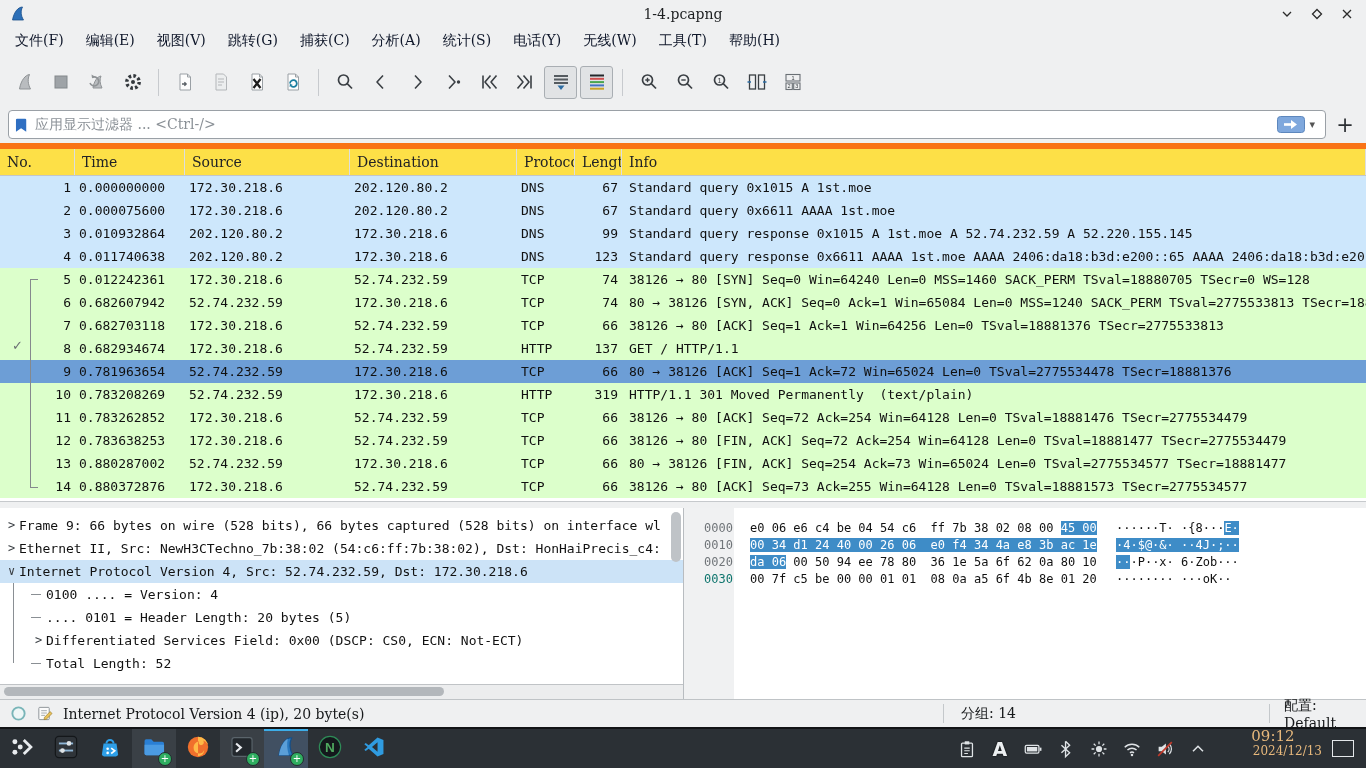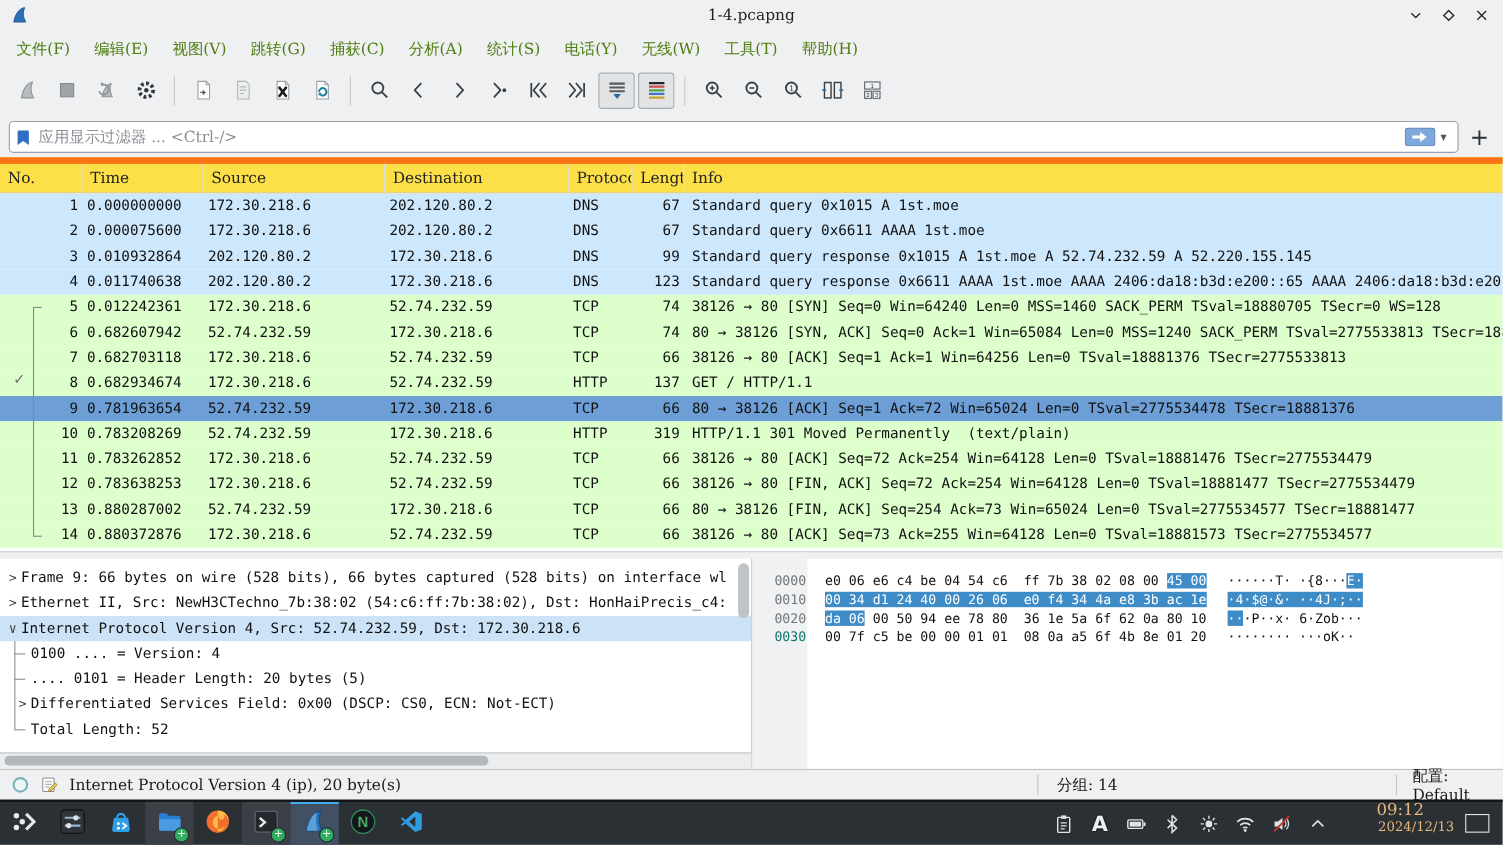--- a/index.html
+++ b/index.html
@@ -6,21 +6,21 @@
     background:#eff0f1;font-family:"DejaVu Serif","Liberation Serif",serif;}
   .mono{font-family:"DejaVu Sans Mono","Liberation Mono",monospace;}
   .window{position:absolute;top:0;left:0;width:1366px;height:727px;display:flex;flex-direction:column;background:var(--chrome-bg,#eff0f1);}
   
   .titlebar{height:28px;flex:0 0 28px;position:relative;display:flex;align-items:center;}
   .app-icon{margin-left:8px;display:flex;align-items:center;}
   .title{position:absolute;left:0;right:0;text-align:center;font-size:14px;color:#1d1f21;}
   .winctrls{margin-left:auto;display:flex;align-items:center;padding-right:10px;gap:12px;}
   .winctrl{width:18px;height:18px;display:flex;align-items:center;justify-content:center;cursor:default;}
   
-  .menubar{height:30px;flex:0 0 30px;display:flex;align-items:flex-end;padding-left:4px;font-size:14px;color:#4d7c0f;}
+  .menubar{height:30px;flex:0 0 30px;display:flex;align-items:flex-start;padding-left:4px;font-size:14px;color:#0f172a;}
   .menu-item{padding:4px 11px;border-radius:3px;}
   
   .toolbar{height:48px;flex:0 0 48px;display:flex;align-items:center;padding:0 8px;gap:3px;}
   .tb{width:31px;height:31px;display:flex;align-items:center;justify-content:center;border:1px solid transparent;border-radius:3px;}
   .tb.pressed{background:#e1e3e5;border-color:#a9aeb3;}
   .tb-sep{width:1px;height:27px;background:#c7cace;margin:0 6px;}
   
   .filterbar{height:37px;flex:0 0 37px;display:flex;align-items:center;padding:0 8px;}
   .filter-input{flex:1;height:27px;background:#ffffff;border:1px solid #9aa0a6;border-radius:4px;display:flex;align-items:center;padding:0 4px;}
   .placeholder{color:#8a9096;font-size:14px;margin-left:4px;flex:1;white-space:nowrap;overflow:hidden;}
@@ -45,21 +45,21 @@
   
   .splitter{height:6px;flex:0 0 6px;background:#eff0f1;border-top:1px solid #c6c9cc;}
   
   .panes{flex:1;display:flex;background:#ffffff;min-height:0;}
   .detail-pane{width:683px;flex:0 0 683px;border-right:1px solid #b8bcc0;display:flex;flex-direction:column;position:relative;min-height:0;}
   .detail-lines{flex:1;overflow:hidden;padding-top:6px;position:relative;
     font-family:"DejaVu Sans Mono","Liberation Mono",monospace;font-size:13px;color:#111;}
   .dline{height:23px;line-height:23px;white-space:pre;display:flex;align-items:center;padding-left:4px;overflow:hidden;}
   .dline.sel{background:var(--detail-sel,#cce3f7);}
   .dline .exp{width:15px;flex:0 0 15px;text-align:center;color:#3a3f44;font-size:12px;}
-  .dline.child{padding-left:13px;}
+  .dline.child{padding-left:31px;}
   .dline .tick{width:10px;flex:0 0 10px;border-top:1px solid #8a8f94;margin-right:5px;}
   .tree-guide{position:absolute;left:13px;top:75px;height:80px;border-left:1px solid #8a8f94;}
   .vscroll{position:absolute;right:2px;top:4px;width:10px;height:158px;}
   .vthumb{width:10px;height:50px;background:#bfc3c7;border-radius:5px;}
   .hscroll{height:14px;flex:0 0 14px;background:#ecedee;border-top:1px solid #c0c3c6;position:relative;}
   .hthumb{position:absolute;left:4px;top:2px;width:440px;height:9px;background:#b3b7bb;border-radius:5px;}
   
   .hex-pane{flex:1;position:relative;padding-top:12px;font-size:12px;color:#111;min-width:0;}
   .off-strip{position:absolute;left:0;top:0;bottom:0;width:50px;background:#f0f1f2;}
   .hrow{height:17px;line-height:17px;white-space:pre;display:flex;position:relative;}

